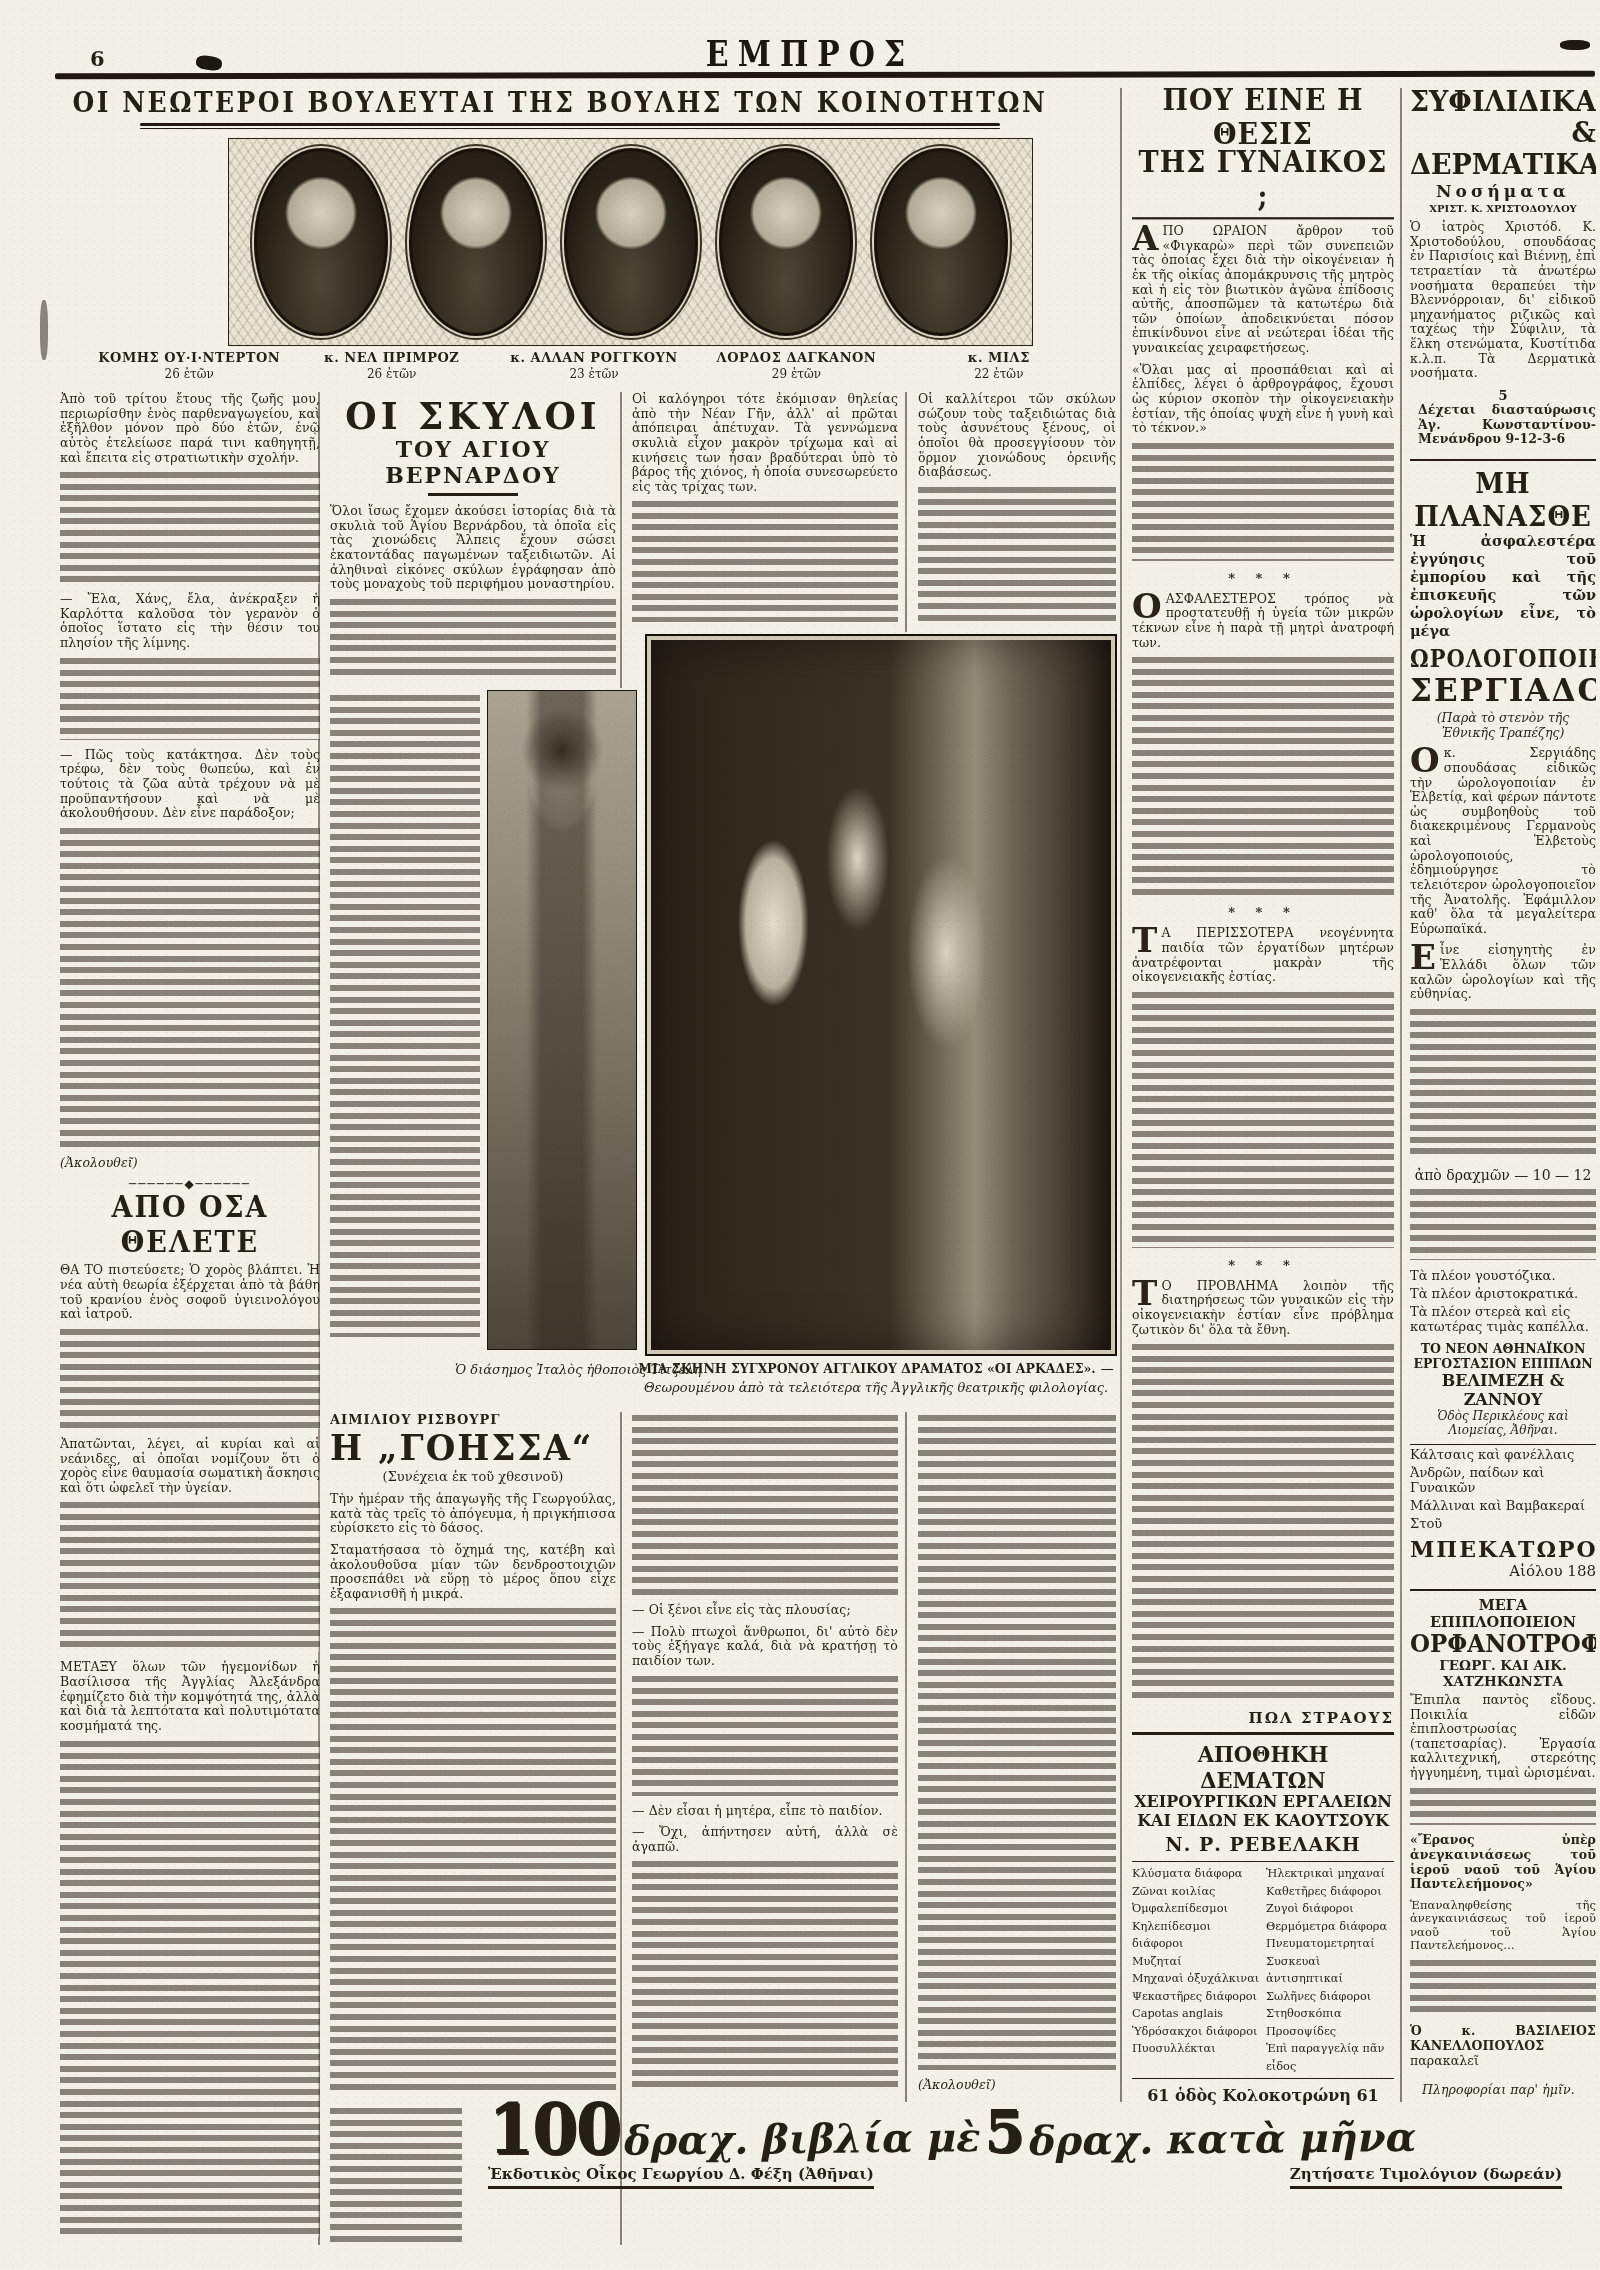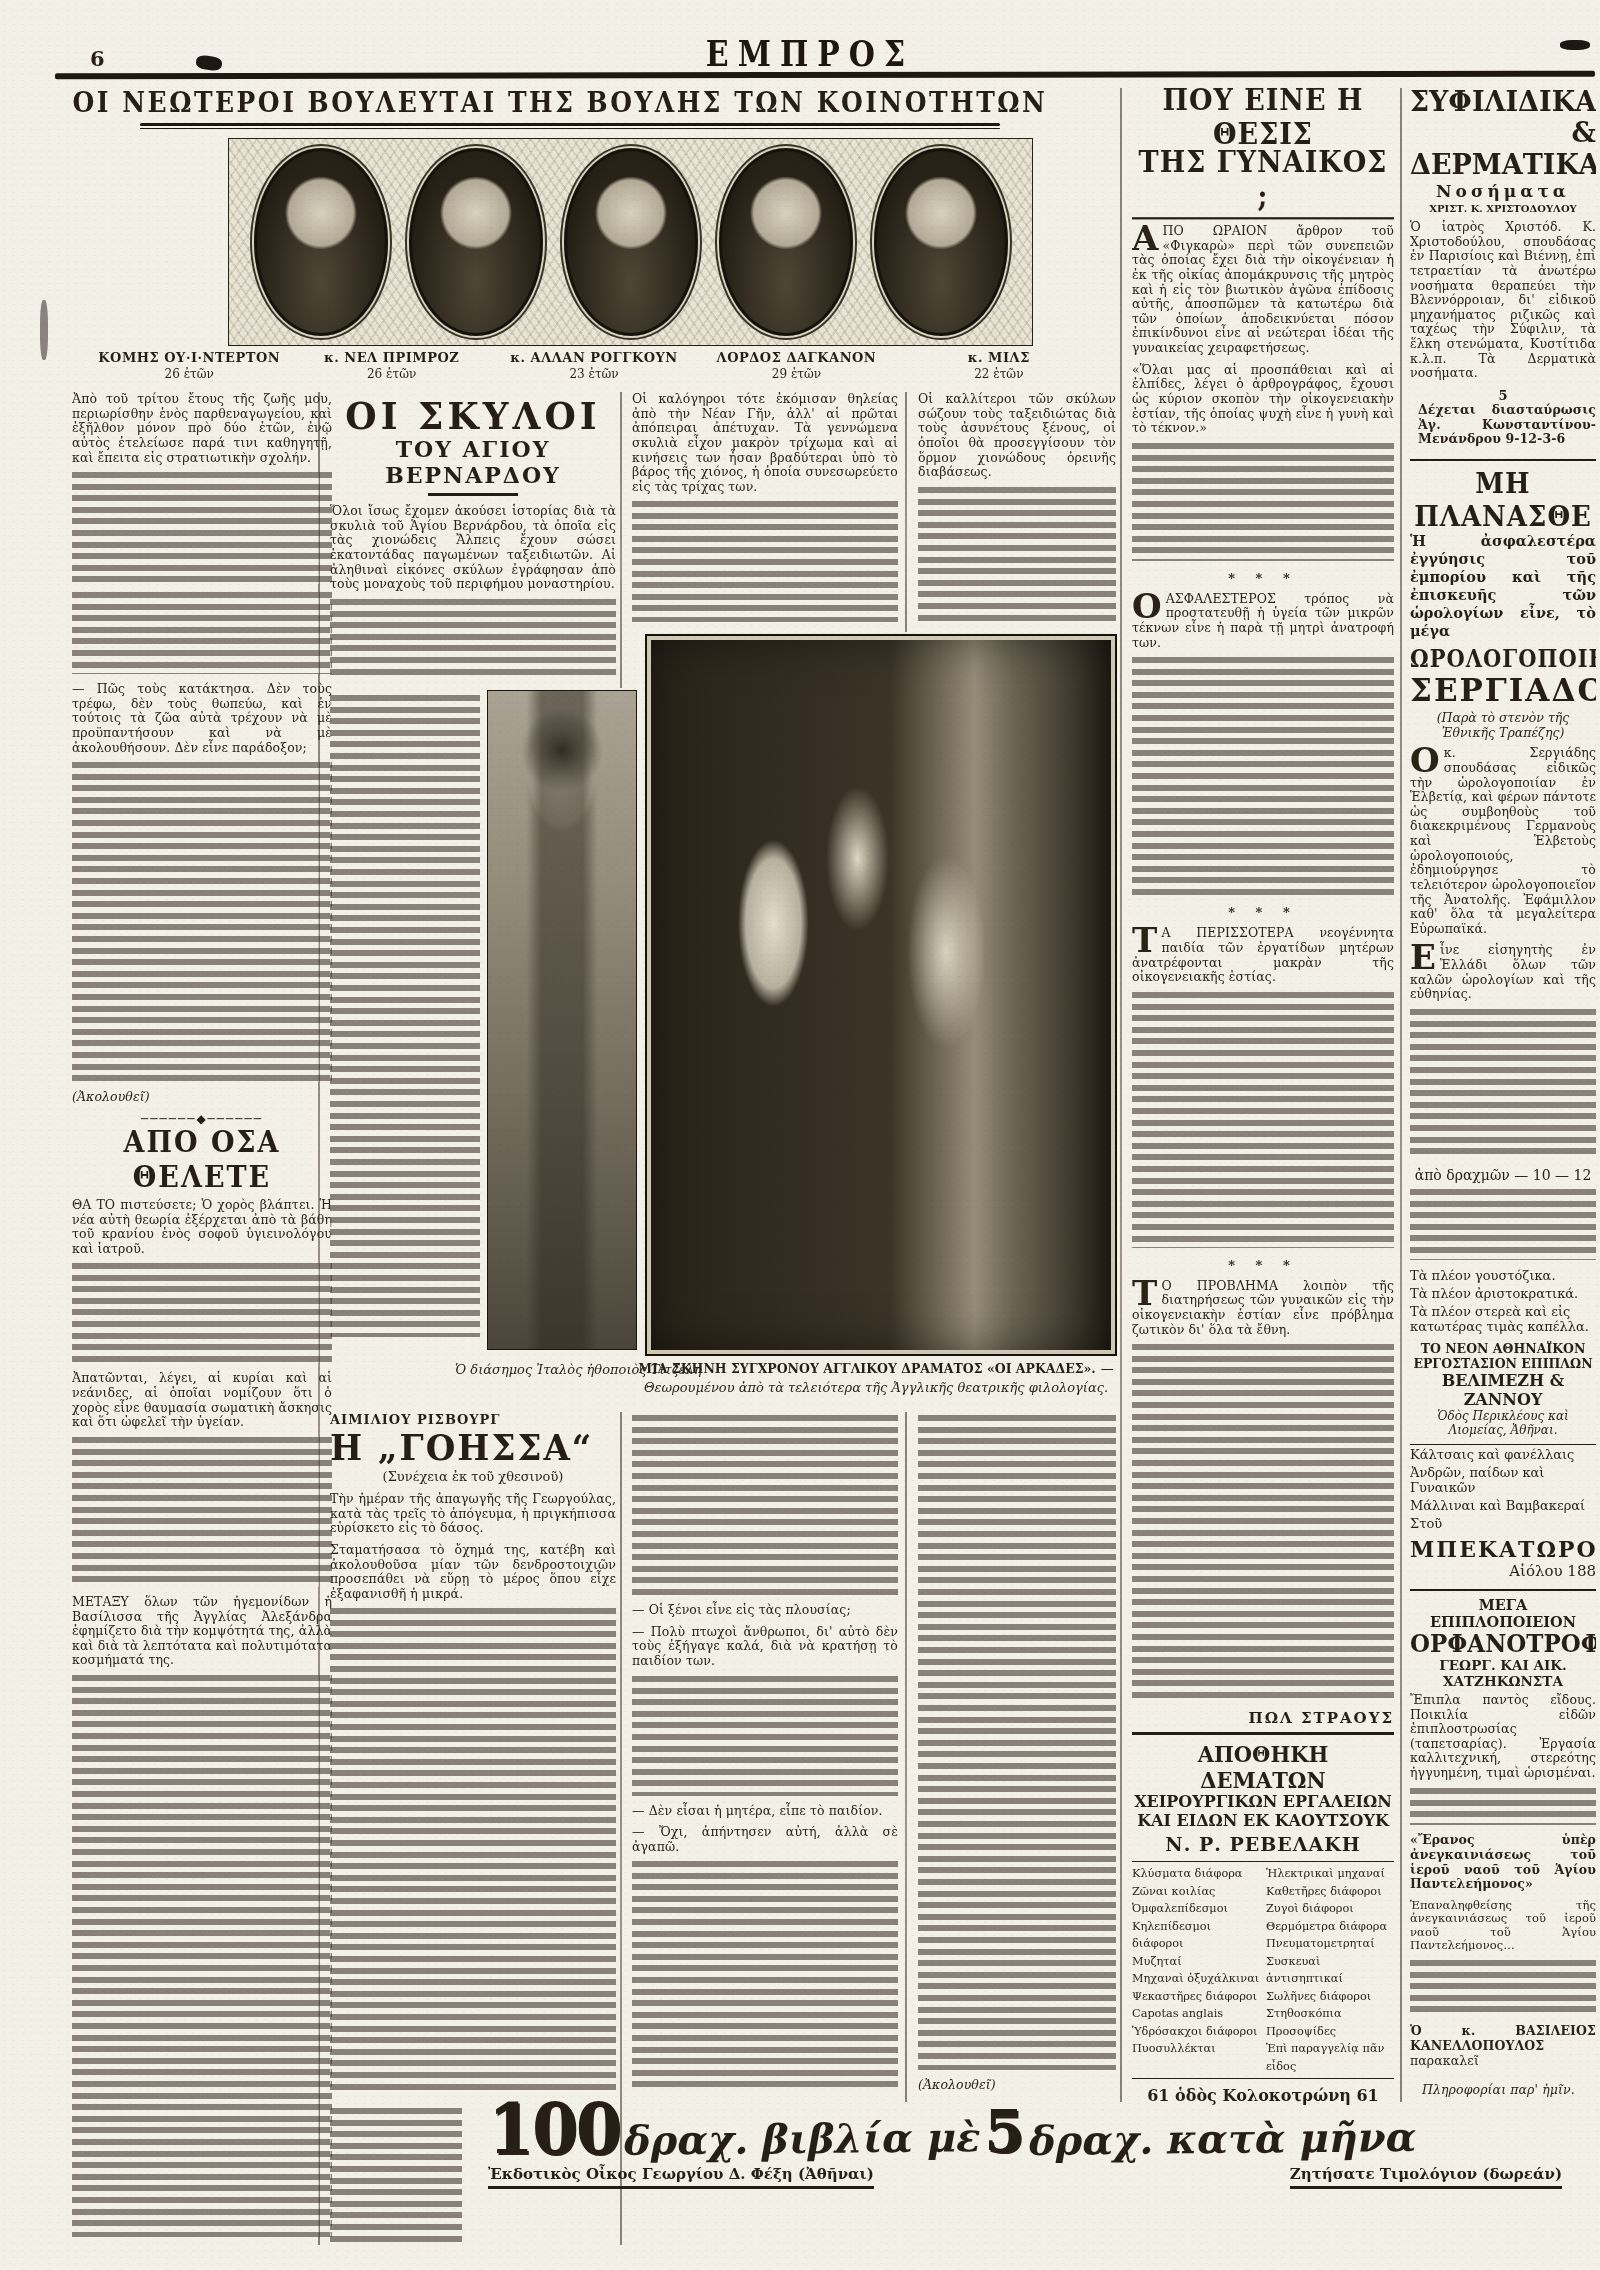--- a/index.html
+++ b/index.html
@@ -126,23 +126,24 @@
   </div>
 
   <div class="vrule" style="left:318px;top:392px;height:1853px;"></div>
   <div class="vrule" style="left:620px;top:392px;height:296px;"></div>
   <div class="vrule" style="left:620px;top:1412px;height:833px;"></div>
   <div class="vrule" style="left:905px;top:392px;height:240px;"></div>
   <div class="vrule" style="left:905px;top:1412px;height:690px;"></div>
   <div class="vrule" style="left:1120px;top:88px;height:2014px;"></div>
   <div class="vrule" style="left:1400px;top:88px;height:2014px;"></div>
 
-  <div class="abs col" style="left:72px;top:392px;width:260px;height:1853px;">
+  <div class="abs col" style="left:60px;top:392px;width:260px;height:1853px;">
     <p class="b">Ἀπὸ τοῦ τρίτου ἔτους τῆς ζωῆς μου, περιωρίσθην ἑνὸς παρθεναγωγείου, καὶ ἐξῆλθον μόνον πρὸ δύο ἐτῶν, ἐνῷ αὐτὸς ἐτελείωσε παρά τινι καθηγητῇ, καὶ ἔπειτα εἰς στρατιωτικὴν σχολήν.</p>
     <div class="ftx" style="height:112px;"></div>
+    <p class="b">— Ἔλα, Χάνς, ἔλα, ἀνέκραξεν ἡ Καρλόττα καλοῦσα τὸν γερανὸν ὁ ὁποῖος ἵστατο εἰς τὴν θέσιν του πλησίον τῆς λίμνης.</p>
     <div class="ftx" style="height:82px;"></div>
     <p class="b">— Πῶς τοὺς κατάκτησα. Δὲν τοὺς τρέφω, δὲν τοὺς θωπεύω, καὶ ἐν τούτοις τὰ ζῶα αὐτὰ τρέχουν νὰ μὲ προϋπαντήσουν καὶ νὰ μὲ ἀκολουθήσουν. Δὲν εἶνε παράδοξον;</p>
     <div class="ftx" style="height:320px;"></div>
     <p class="b rgt" style="font-style:italic;">(Ἀκολουθεῖ)</p>
     <div class="ctr" style="font-size:12px;letter-spacing:2px;">──────◆──────</div>
     <div class="ctr" style="font-weight:bold;font-size:27px;letter-spacing:2px;margin:2px 0 8px;transform:scaleY(1.1);">ΑΠΟ ΟΣΑ ΘΕΛΕΤΕ</div>
     <p class="b">ΘΑ ΤΟ πιστεύσετε; Ὁ χορὸς βλάπτει. Ἡ νέα αὐτὴ θεωρία ἐξέρχεται ἀπὸ τὰ βάθη τοῦ κρανίου ἑνὸς σοφοῦ ὑγιεινολόγου καὶ ἰατροῦ.</p>
     <div class="ftx" style="height:100px;"></div>
     <p class="b">Ἀπατῶνται, λέγει, αἱ κυρίαι καὶ αἱ νεάνιδες, αἱ ὁποῖαι νομίζουν ὅτι ὁ χορὸς εἶνε θαυμασία σωματικὴ ἄσκησις καὶ ὅτι ὠφελεῖ τὴν ὑγείαν.</p>
     <div class="ftx" style="height:150px;"></div>

